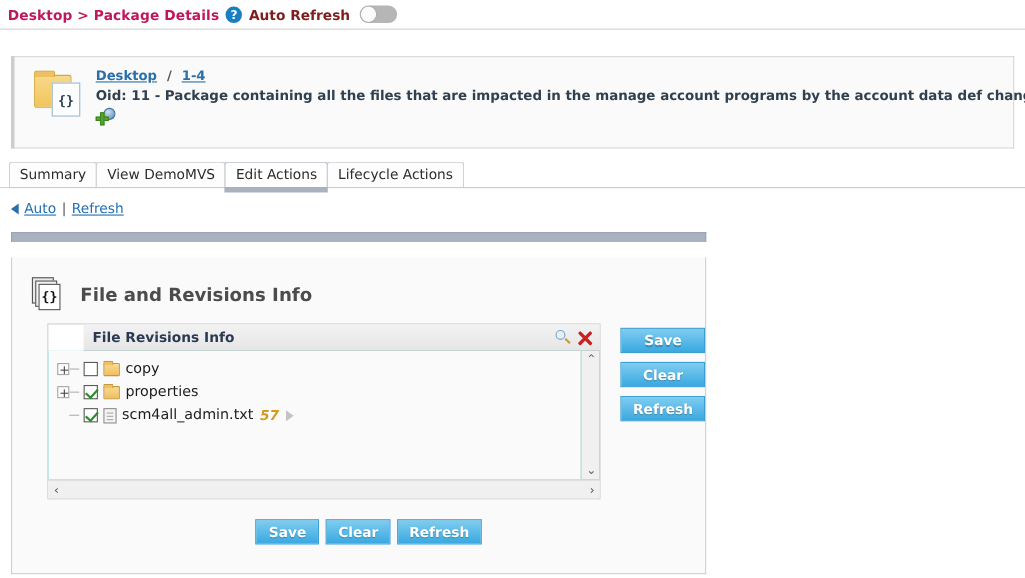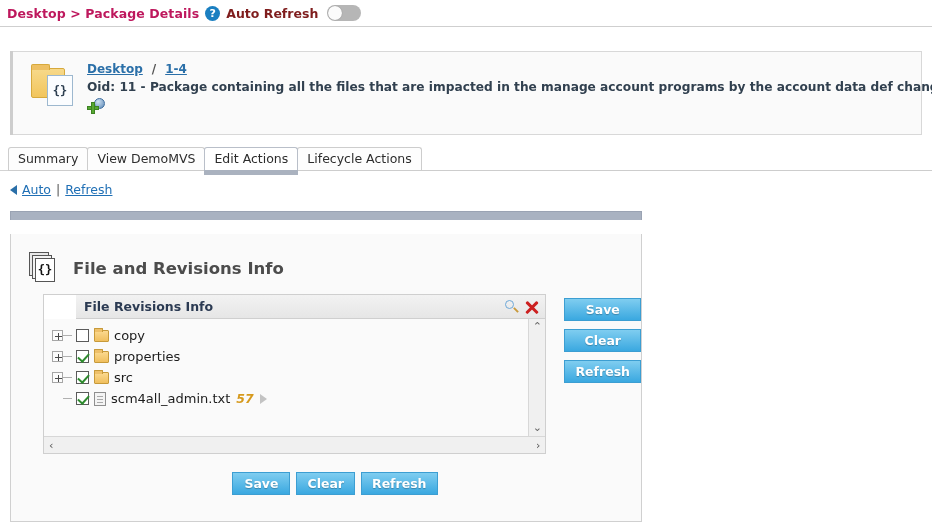--- a/index.html
+++ b/index.html
@@ -483,27 +483,20 @@
             </div>
 
             <div class="tree-row">
               <span class="expander"></span>
               <span class="dashline"></span>
               <span class="checkbox checked"></span>
               <span class="mini-folder"></span>
               <span class="node-label">properties</span>
             </div>
 
-            <div class="tree-row">
-              <span class="expander"></span>
-              <span class="dashline"></span>
-              <span class="checkbox checked"></span>
-              <span class="mini-folder"></span>
-              <span class="node-label">src</span>
-            </div>
 
             <div class="tree-row">
               <span class="leaf-indent"></span>
               <span class="dashline"></span>
               <span class="checkbox checked"></span>
               <span class="mini-doc"></span>
               <span class="node-label">scm4all_admin.txt</span>
               <span class="rev-num">57</span>
               <span class="tri-right"></span>
             </div>

